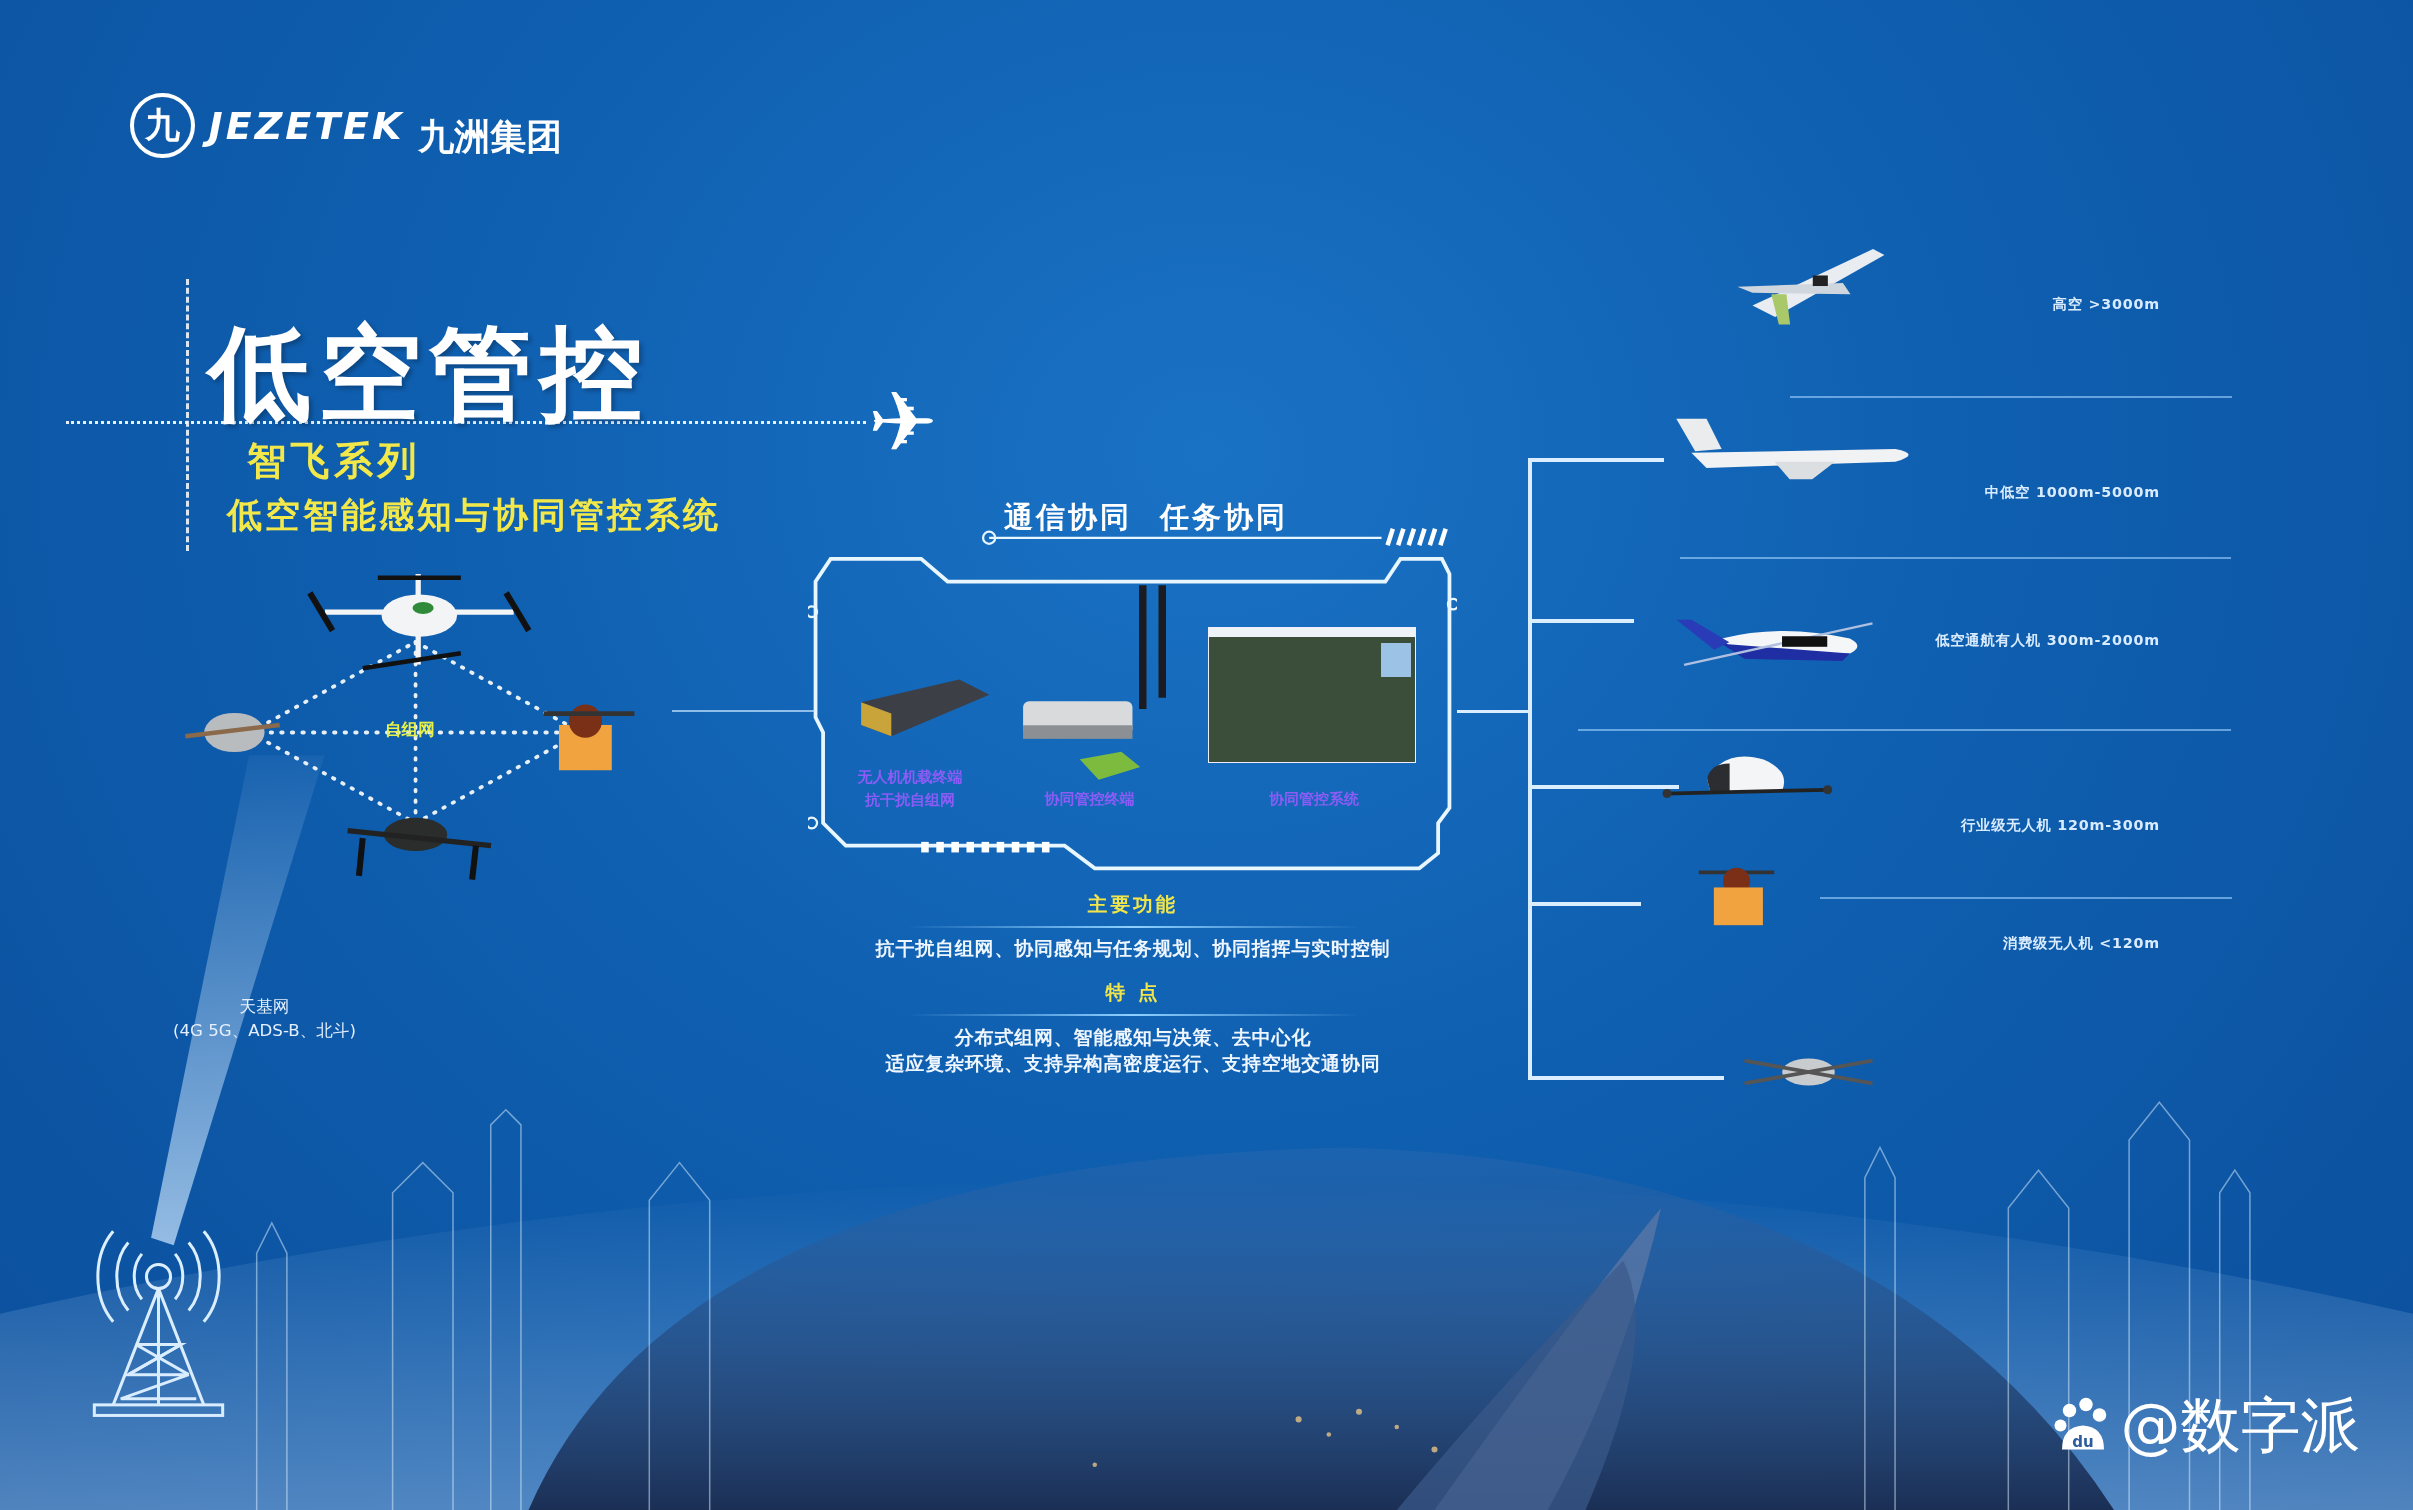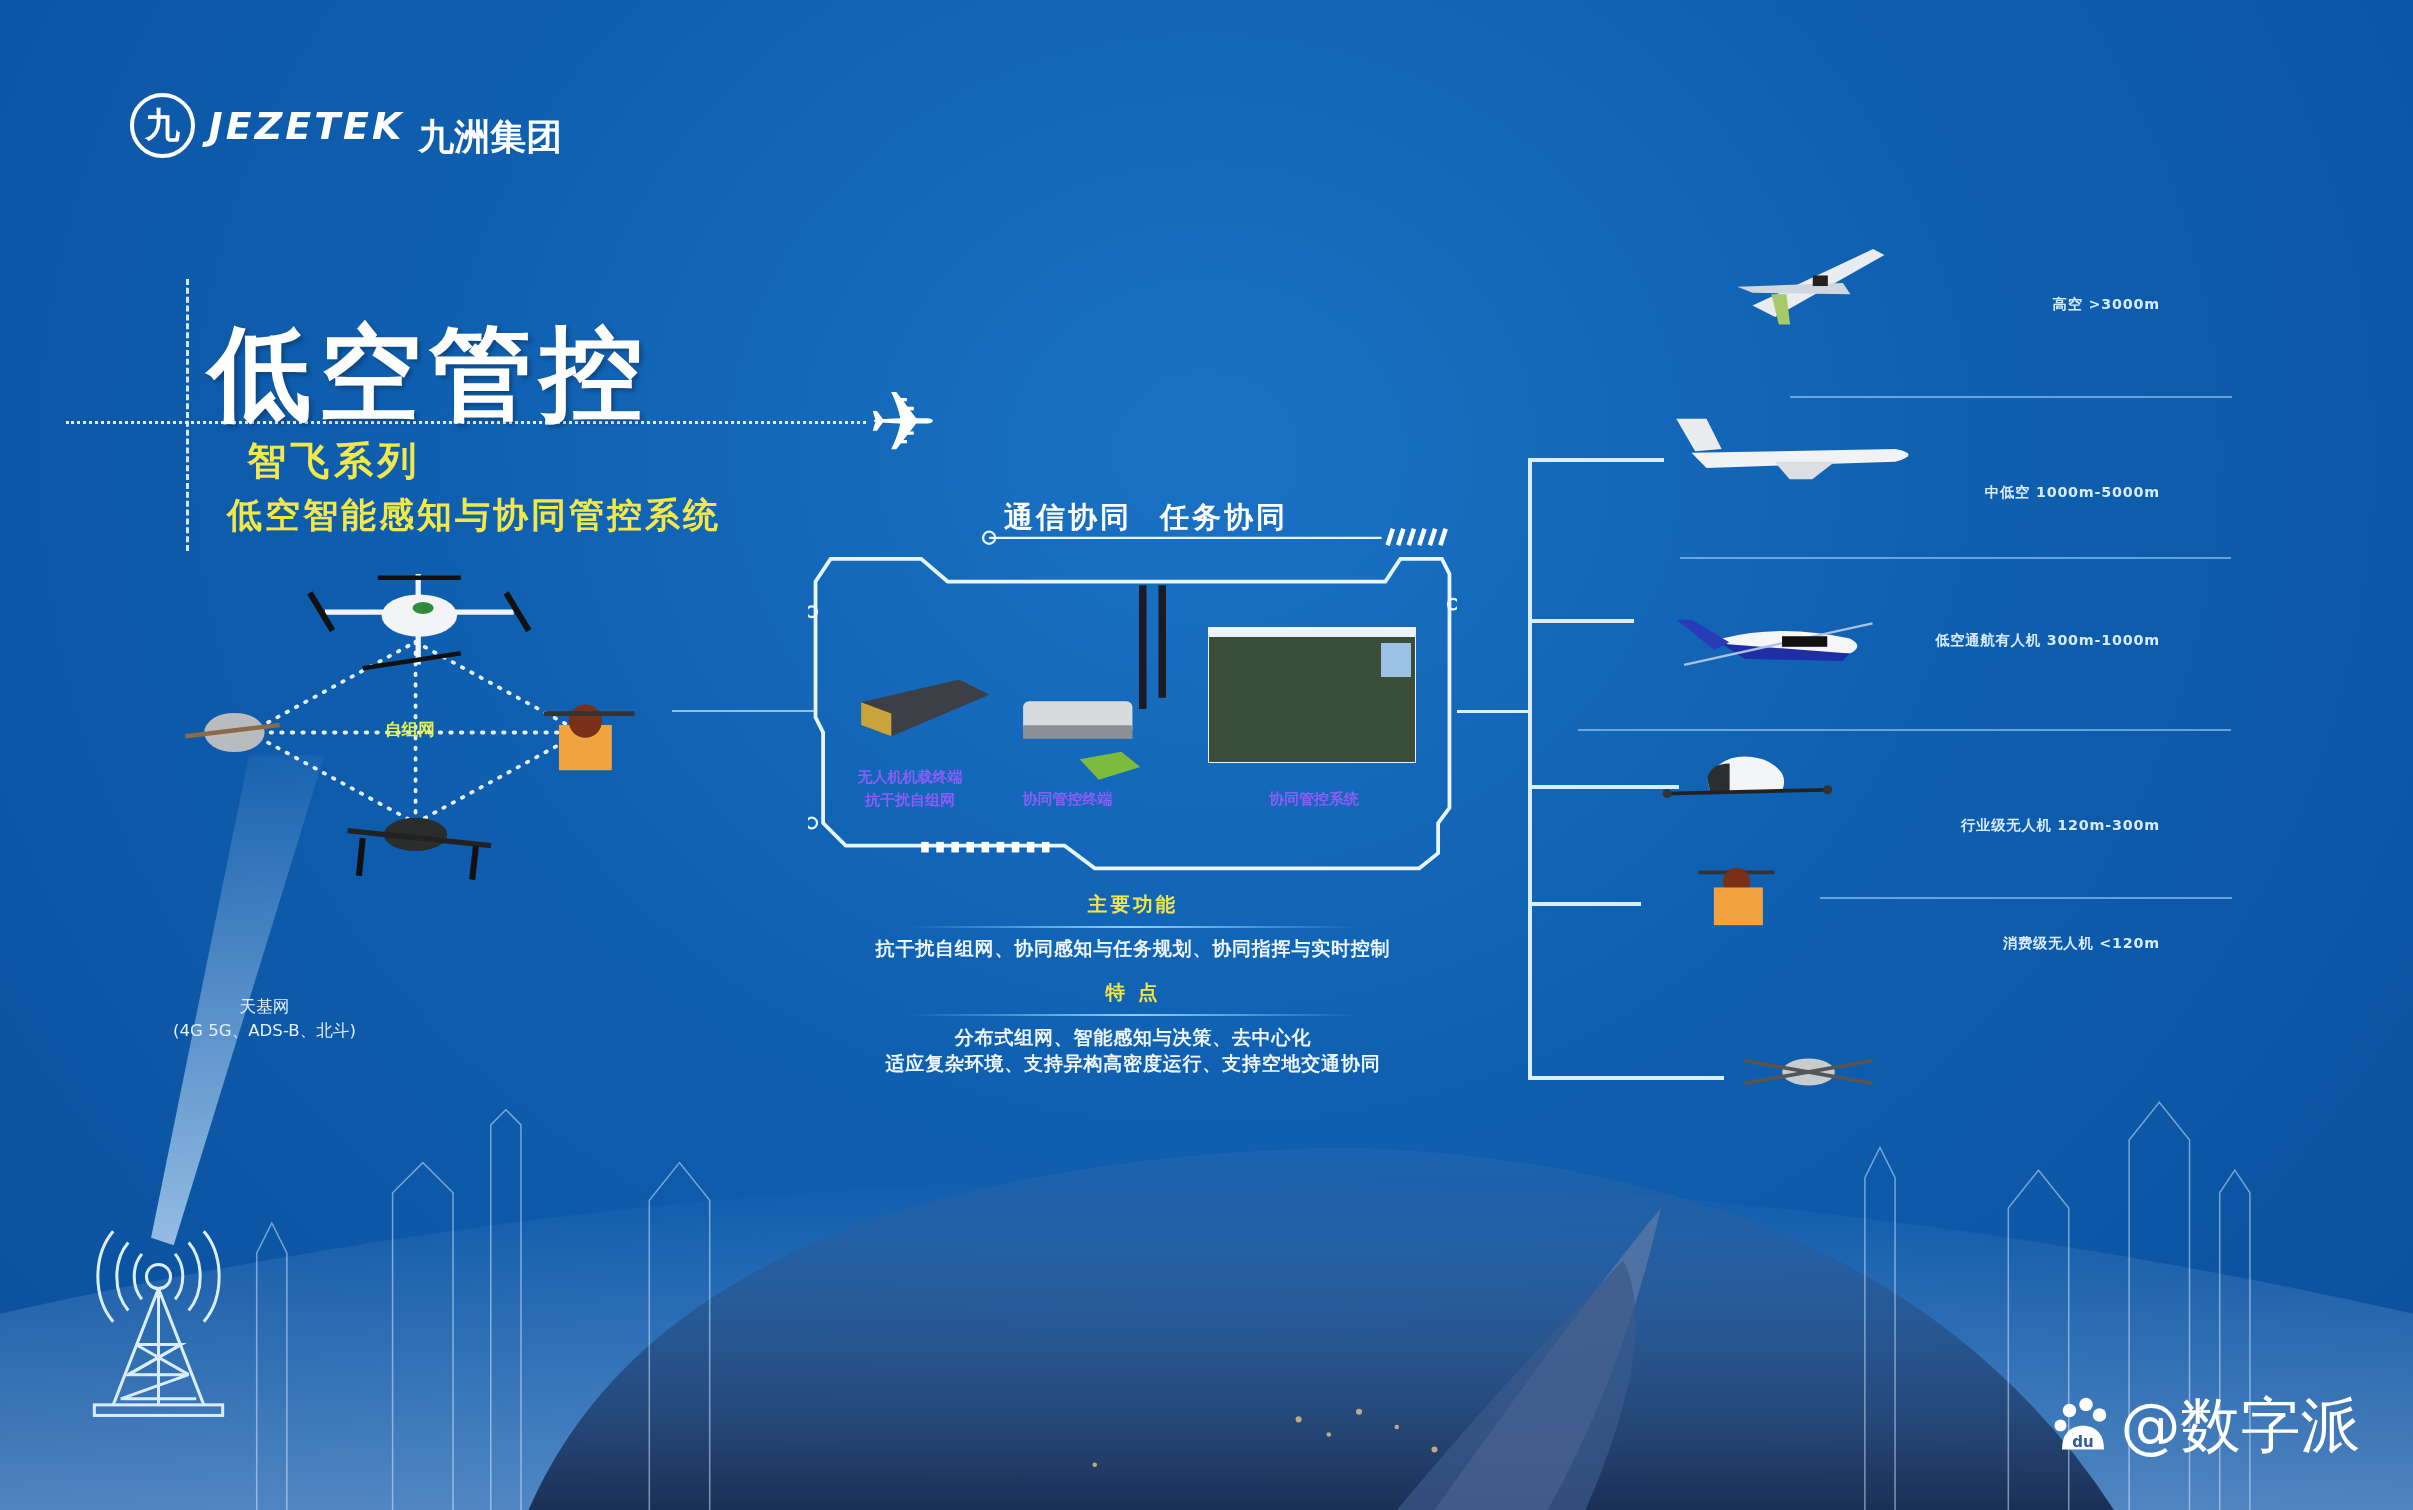--- a/index.html
+++ b/index.html
@@ -189,21 +189,21 @@
 </div>
 <div class="product abs" style="left:1208px;top:627px;width:208px;height:136px;background:#3b4e3a;border:1.5px solid #eef;box-sizing:border-box;">
   <div style="height:9px;background:#eef3f7;"></div>
   <div style="position:absolute;right:3.8px;top:15px;width:30px;height:34px;background:#9cc2e6;"></div>
 </div>
 
 <div class="prod-label" style="left:827px;top:766px;width:166px;">
   <div>无人机机载终端</div>
   <div>抗干扰自组网</div>
 </div>
-<div class="prod-label" style="left:992px;top:788px;width:151px;">协同管控终端</div>
+<div class="prod-label" style="left:1014px;top:788px;width:151px;">协同管控终端</div>
 <div class="prod-label" style="left:1231px;top:788px;width:166px;">协同管控系统</div>
 
 <div class="abs func-block">
   <div class="heading-yellow">主要功能</div>
   <div class="rule"></div>
   <div class="body-text">抗干扰自组网、协同感知与任务规划、协同指挥与实时控制</div>
   <div style="height:18px"></div>
   <div class="heading-yellow">特  点</div>
   <div class="rule"></div>
   <div class="body-text">分布式组网、智能感知与决策、去中心化</div>
@@ -256,21 +256,21 @@
   <rect x="25" y="40" width="65" height="50" fill="#f0a33e"></rect>
 </svg>
 <svg class="aircraft" style="left:1737px;top:1038px;" width="143" height="68" viewBox="0 0 190 90">
   <ellipse cx="95" cy="45" rx="35" ry="18" fill="#c9ccce"></ellipse>
   <line x1="10" y1="30" x2="180" y2="60" stroke="#555" stroke-width="5"></line>
   <line x1="10" y1="60" x2="180" y2="30" stroke="#555" stroke-width="5"></line>
 </svg>
 
 <div class="alt-label" style="left:1933px;top:295px;width:227px;">高空 &gt;3000m</div>
 <div class="alt-label" style="left:1888px;top:483px;width:272px;">中低空 1000m-5000m</div>
-<div class="alt-label" style="left:1843px;top:631px;width:317px;">低空通航有人机 300m-1000m</div>
+<div class="alt-label" style="left:1843px;top:631px;width:317px;">低空通航有人机 300m-2000m</div>
 <div class="alt-label" style="left:1858px;top:816px;width:302px;">行业级无人机 120m-300m</div>
 <div class="alt-label" style="left:1888px;top:934px;width:272px;">消费级无人机 &lt;120m</div>
 
 <svg class="abs city" viewBox="0 0 3196 580" preserveAspectRatio="none">
   <defs>
     <linearGradient id="cityg" x1="0" y1="0" x2="0" y2="1">
       <stop offset="0" stop-color="#2e6ab0" stop-opacity="0.4"></stop>
       <stop offset="1" stop-color="#1b2f55" stop-opacity="1"></stop>
     </linearGradient>
     <linearGradient id="haze" x1="0" y1="0" x2="0" y2="1">

